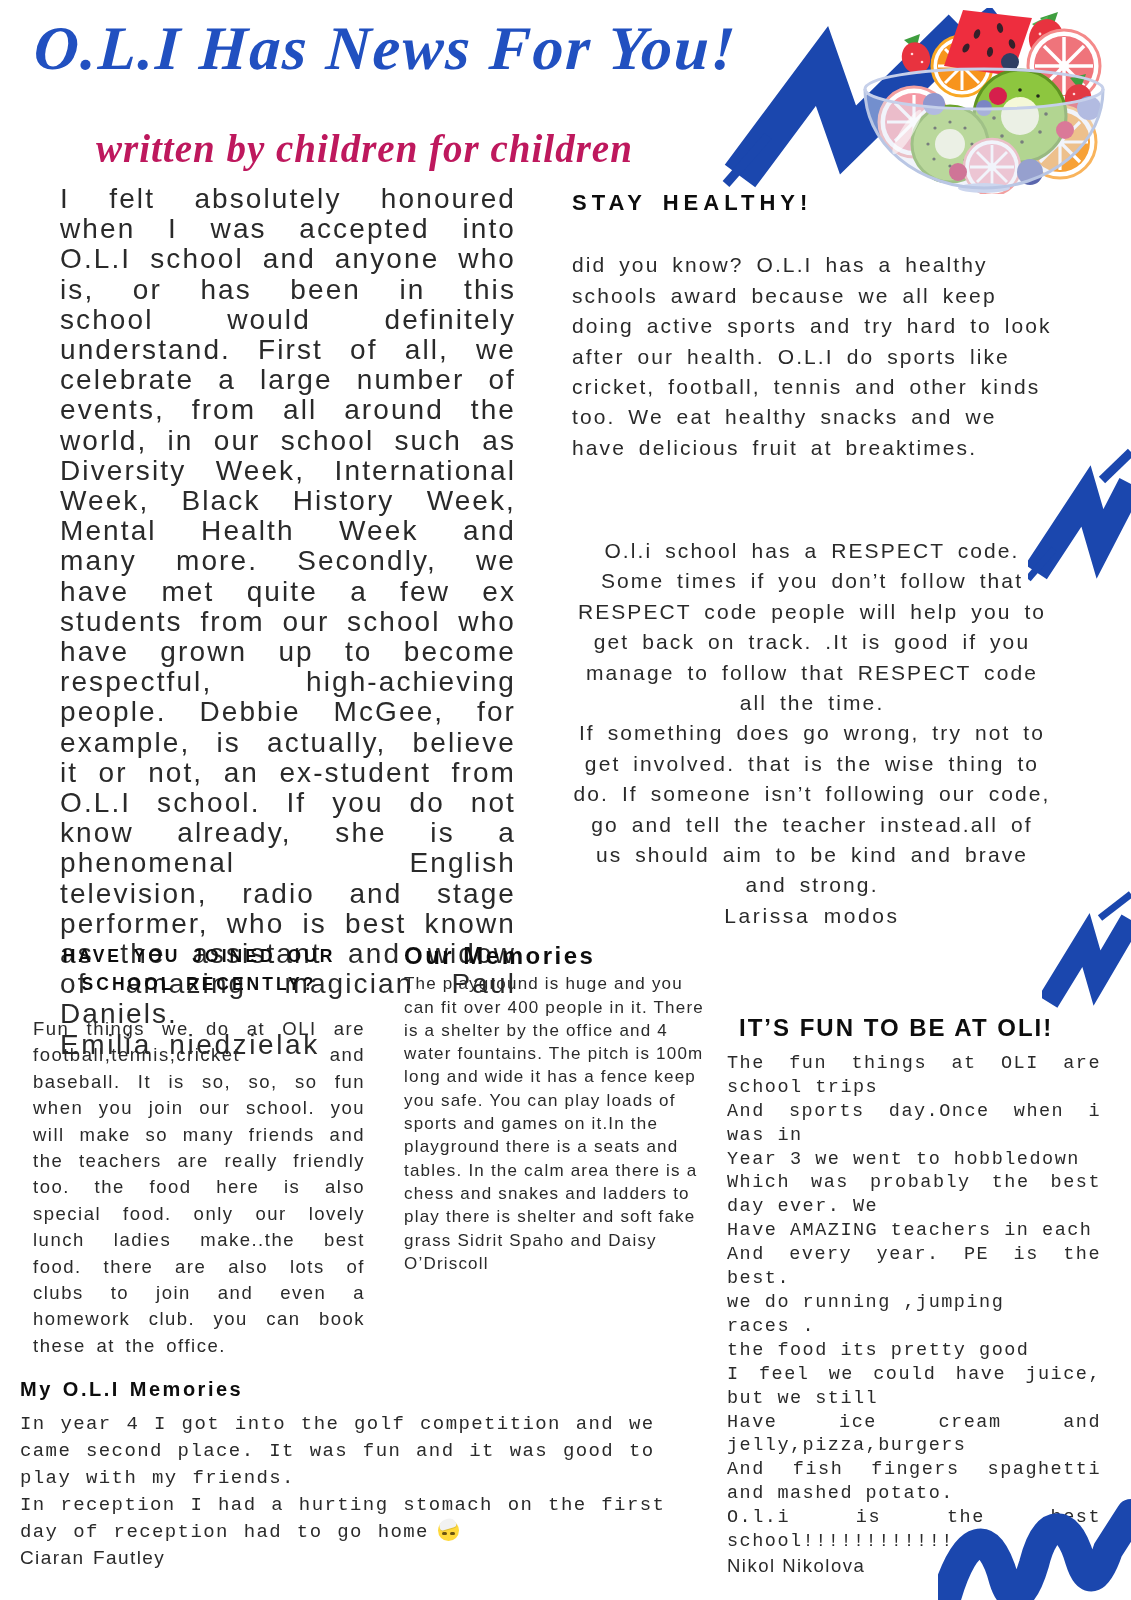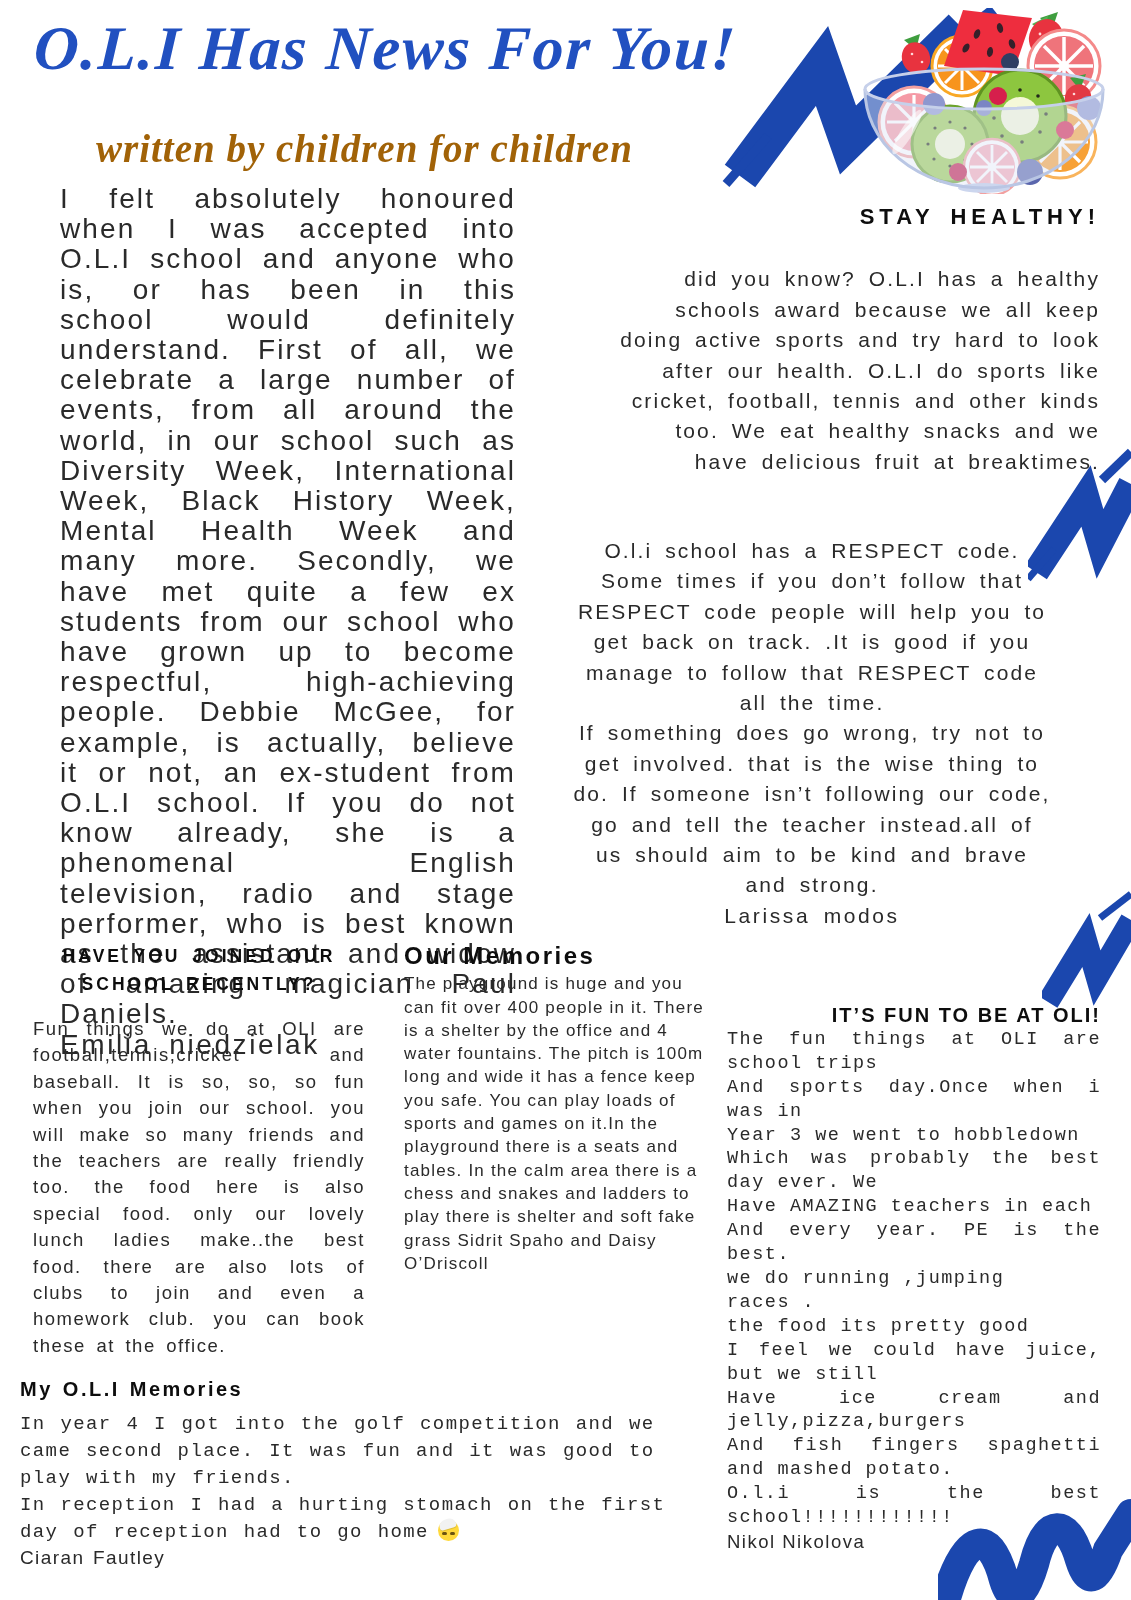--- a/index.html
+++ b/index.html
@@ -11,54 +11,54 @@
   
   .title{
     left:34px;top:14px;width:720px;
     font-family:"Liberation Serif",serif;font-style:italic;font-weight:700;
     font-size:62px;line-height:1.1;color:#2150c0;letter-spacing:2px;
     transform:skewX(-3deg);white-space:nowrap;
   }
   .subtitle{
     left:96px;top:126px;width:620px;
     font-family:"Liberation Serif",serif;font-style:italic;font-weight:700;
-    font-size:39px;color:#a16207;letter-spacing:1px;white-space:nowrap;
+    font-size:39px;color:#be185d;letter-spacing:1px;white-space:nowrap;
   }
   
   p{margin:0;}
   .sec-head{font-weight:700;color:#0d0d0d;}
   
   .col-left{
     left:60px;top:184px;width:456px;
     font-size:28px;line-height:30.2px;letter-spacing:2.1px;word-spacing:7px;
     text-align:justify;
   }
   .col-left .byline{text-align:left;letter-spacing:2.6px;}
   
-  .sec-stay{left:572px;top:202px;width:480px;text-align:right;
-    font-size:21px;line-height:30.4px;letter-spacing:2.1px;word-spacing:5px;margin-left:48px;}
+  .sec-stay{left:572px;top:188px;width:480px;text-align:left;
+    font-size:21px;line-height:30.4px;letter-spacing:2.1px;word-spacing:5px;}
   .sec-stay .sec-head{font-size:22px;letter-spacing:5px;margin:0 0 32px;}
   
   .sec-advice{left:572px;top:536px;width:480px;text-align:center;
     font-size:21px;line-height:30.4px;letter-spacing:2.1px;word-spacing:5px;}
   .sec-advice .sec-head{font-size:22px;letter-spacing:5px;margin:0 0 2px;}
   .sec-advice .byline{letter-spacing:2.6px;}
   
   .sec-joined{left:33px;top:942px;width:332px;
     font-size:18.5px;line-height:26.4px;letter-spacing:1.5px;word-spacing:4px;
     text-align:justify;}
   .sec-joined .sec-head{font-size:17.5px;letter-spacing:3px;line-height:28px;margin:0 0 18px;text-align:center;}
   
   .sec-ourmem{left:404px;top:944px;width:306px;
     font-size:17px;line-height:23.3px;letter-spacing:1.2px;text-align:left;}
   .sec-ourmem .sec-head{font-size:24px;letter-spacing:2.5px;margin:0 0 5px;}
   
   .sec-fun{left:727px;top:1004px;width:374px;
     font-size:18.5px;line-height:23.9px;letter-spacing:1.5px;text-align:justify;}
-  .sec-fun .sec-head{font-size:20px;letter-spacing:2px;margin:0;text-align:right;}
+  .sec-fun .sec-head{font-size:24px;letter-spacing:2px;margin:12px;text-align:left;}
   .sec-fun .pre{white-space:pre-line;}
   
   .sec-mymem{left:20px;top:1376px;width:678px;text-align:left;
     font-size:19px;line-height:26px;letter-spacing:1.4px;word-spacing:2px;}
   .sec-mymem .sec-head{font-size:20px;letter-spacing:2.5px;margin:0 0 8px;}
   .pre{white-space:pre-line;font-family:Liberation Mono, monospace;}
   
   .emoji-face{display:inline-block;width:21px;height:21px;background:#ffd93b;
     border-radius:50%;position:relative;margin-left:9px;vertical-align:-4px;}
   .emoji-face .eye{position:absolute;top:12px;width:5px;height:2.6px;background:#6b5310;border-radius:2px;}

